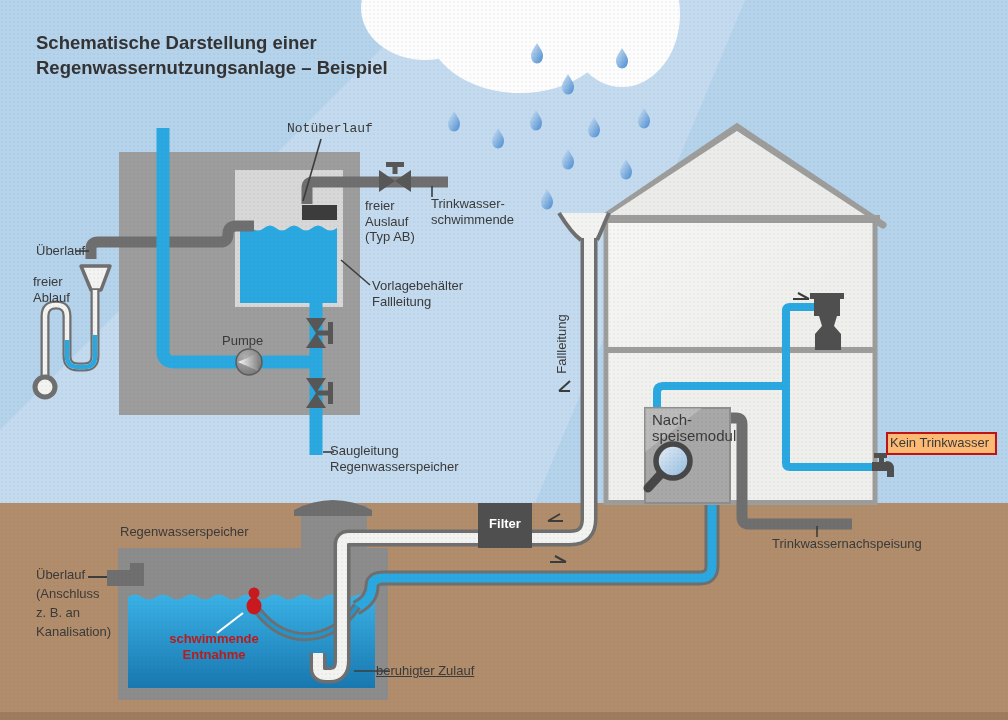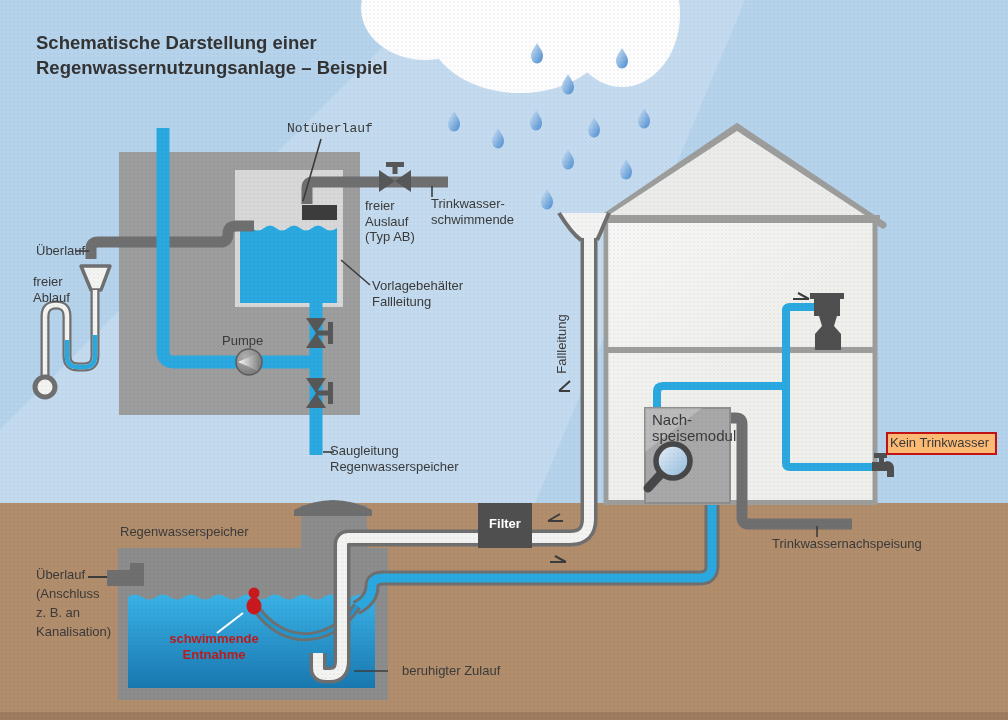--- a/index.html
+++ b/index.html
@@ -243,16 +243,16 @@
 speisemodul</div>
   <div class="lbl boxed" style="left:886px;top:432px;">Kein Trinkwasser</div>
   <div class="lbl" style="left:772px;top:536px;">Trinkwassernachspeisung</div>
   <div class="lbl" style="left:120px;top:524px;">Regenwasserspeicher</div>
   <div class="lbl" style="left:36px;top:565px;line-height:19px;">Überlauf
 (Anschluss
 z. B. an
 Kanalisation)</div>
   <div class="lbl white" style="left:146px;top:631px;width:136px;">schwimmende
 Entnahme</div>
-  <div class="lbl" style="left:402px;top:663px;">beruhigter Zulauf</div>
+  <div class="lbl" style="left:376px;top:663px;text-decoration:underline;">beruhigter Zulauf</div>
 </div>
 
 </div>
 
 </body></html>

